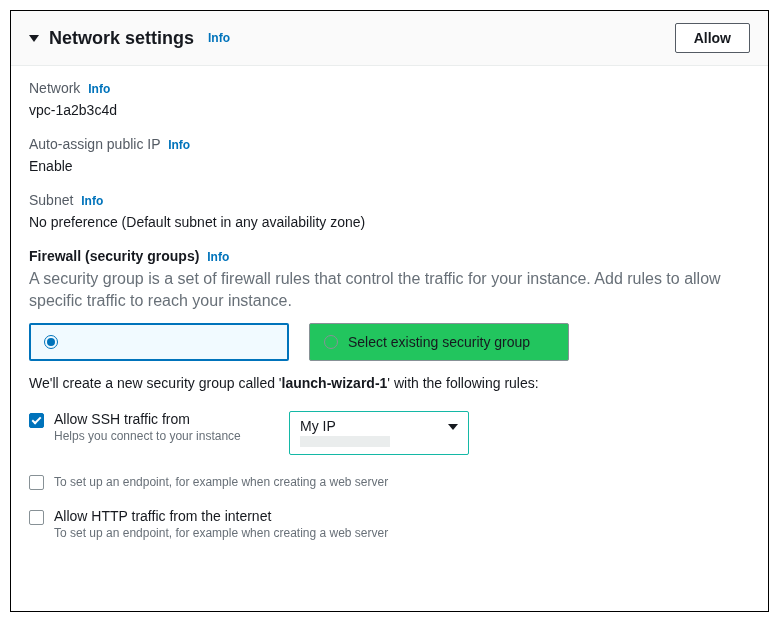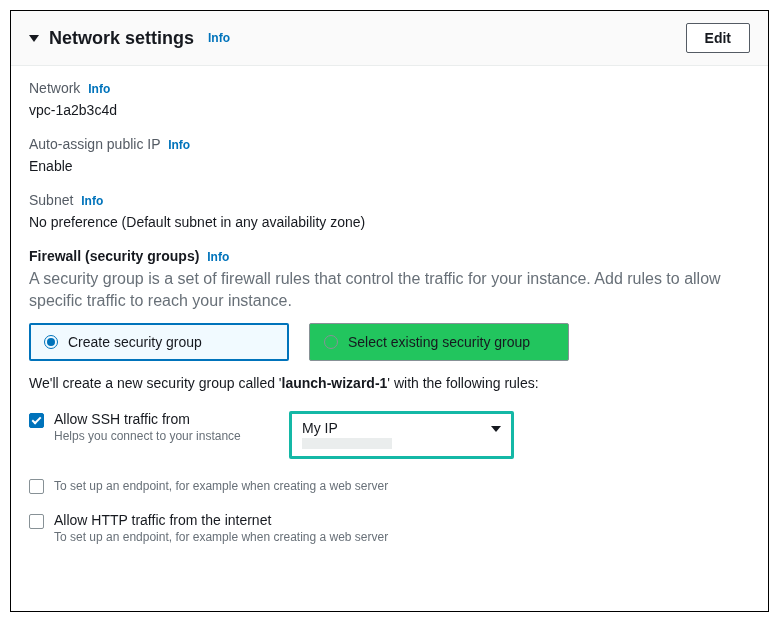--- a/index.html
+++ b/index.html
@@ -170,23 +170,23 @@
     gap: 10px;
     margin-bottom: 18px;
   }
   .ssh-left {
     flex: 0 0 250px;
     display: flex;
     align-items: flex-start;
     gap: 10px;
   }
   .select-box {
-    border: 3px solid #14b8a6;
+    border: 1px solid #14b8a6;
     border-radius: 2px;
-    width: 225px;
+    width: 180px;
     padding: 6px 10px 4px 10px;
     position: relative;
     background: #fff;
   }
   .select-value {
     font-size: 14px;
   }
   .select-sub {
     display: inline-block;
     background: #eaeded;
@@ -208,21 +208,21 @@
 <body>
 
 <div class="panel">
 
   <div class="panel-header">
     <div class="panel-header-left">
       <div class="caret"></div>
       <span class="panel-title">Network settings</span>
       <span class="info-link">Info</span>
     </div>
-    <button class="edit-btn">Edit</button>
+    <button class="edit-btn">Allow</button>
   </div>
 
   <div class="panel-body">
 
     <div class="field">
       <div class="field-label">
         <span>Network</span>
         <span class="info-link">Info</span>
       </div>
       <div class="field-value">vpc-1a2b3c4d</div>
@@ -250,21 +250,20 @@
         <span class="info-link">Info</span>
       </div>
       <div class="field-desc">A security group is a set of firewall rules that control the traffic for your instance. Add rules to allow specific traffic to reach your instance.</div>
     </div>
 
     <div class="radio-row">
       <div class="radio-card selected">
         <div class="radio-circle">
             <div class="radio-dot"></div>
           </div>
-        <span>Create security group</span>
       </div>
       <div class="radio-card">
         <div class="radio-circle"></div>
         <span>Select existing security group</span>
       </div>
     </div>
 
     <div class="sg-sentence">
       <span>We'll create a new security group called '</span><b>launch-wizard-1</b><span>' with the following rules:</span>
     </div>

